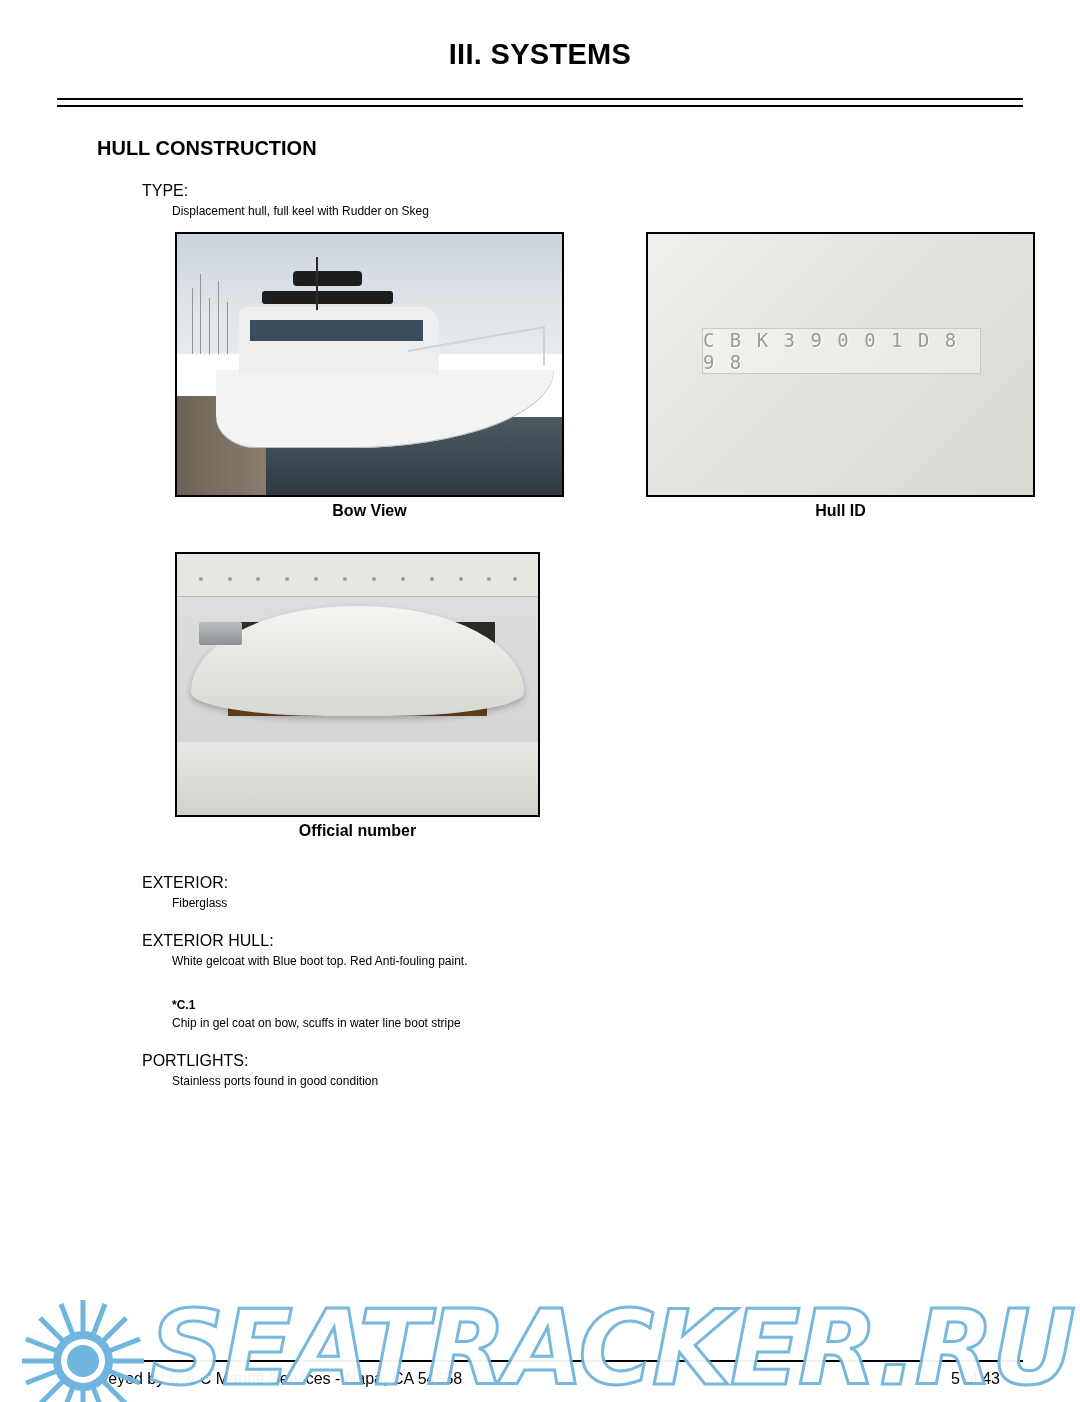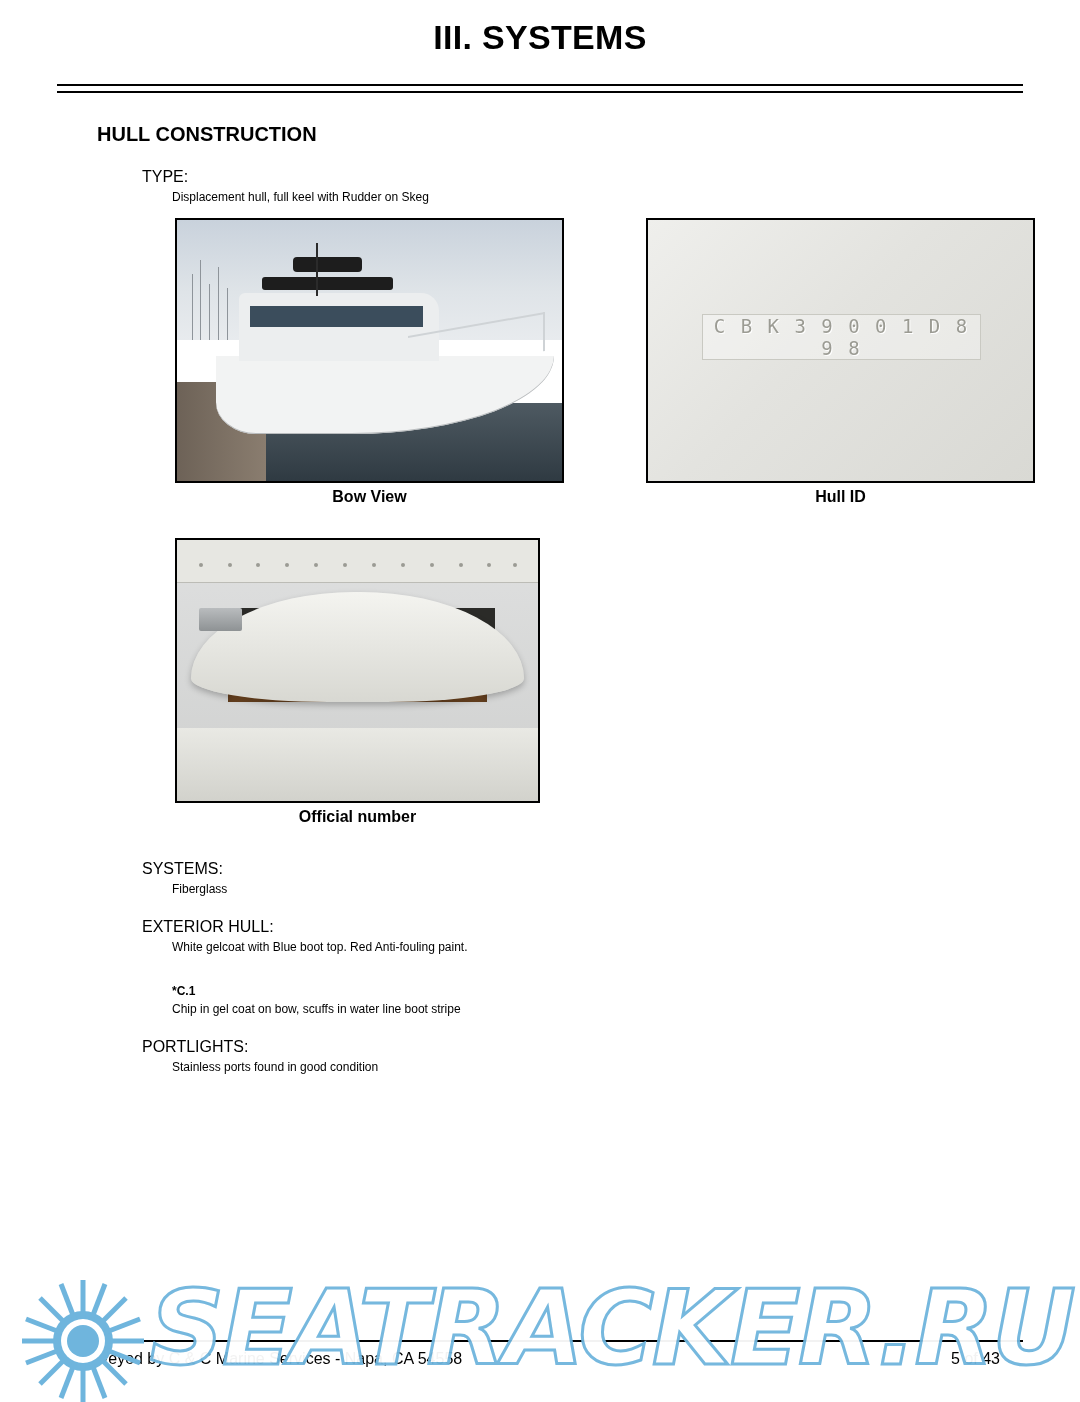--- a/index.html
+++ b/index.html
@@ -18,24 +18,24 @@
 
   .page {
     position: relative;
     width: 1080px;
     height: 1402px;
   }
 
   
   .doc-title {
     text-align: center;
-    font-size: 34px;
+    font-size: 29px;
     font-weight: bold;
     letter-spacing: .3px;
-    margin: 18px 0 0 0;
+    margin: 38px 0 0 0;
   }
 
   .rule-block {
     margin: 27px 57px 0 57px;
     border-top: 2px solid #000;
     border-bottom: 2px solid #000;
     height: 5px;
   }
 
   .section-title {
@@ -156,21 +156,21 @@
 
   
   .gel-bg {
     position: absolute; left:0; top:0; right:0; bottom:0;
     background: linear-gradient(135deg,#efefec 0%,#e3e3df 45%,#d9d9d4 100%);
   }
   .hid-plate {
     position: absolute; left: 14%; top: 36%; width: 72%; height: 17%;
     border: 1px solid #c9c9c2;
     background: rgba(255,255,255,.35);
-    display: flex; align-items: center; justify-content: center; text-align: center;
+    display: flex; align-items: center; justify-content: center;
   }
   .hid-text {
     font-family: "DejaVu Sans Mono", monospace;
     font-size: 19px;
     letter-spacing: 2px;
     color: #9b9b93;
     text-shadow: 1px 1px 0 #ffffff;
   }
 
   
@@ -334,21 +334,21 @@
         </div>
         <div class="on-hose"></div>
         <div class="on-fitting"></div>
         <div class="on-white-bottom"></div>
       </div>
     </div>
     <div class="caption" id="cap-official">Official number</div>
 
   </div>
 
-  <div class="field-label">SYSTEMS:</div>
+  <div class="field-label">EXTERIOR:</div>
   <div class="field-value">Fiberglass</div>
 
   <div class="field-label">EXTERIOR HULL:</div>
   <div class="field-value">White gelcoat with Blue boot top. Red Anti-fouling paint.</div>
 
   <div class="field-value bold" style="margin-top:30px;">*C.1</div>
   <div class="field-value">Chip in gel coat on bow, scuffs in water line boot stripe</div>
 
   <div class="field-label">PORTLIGHTS:</div>
   <div class="field-value">Stainless ports found in good condition</div>

